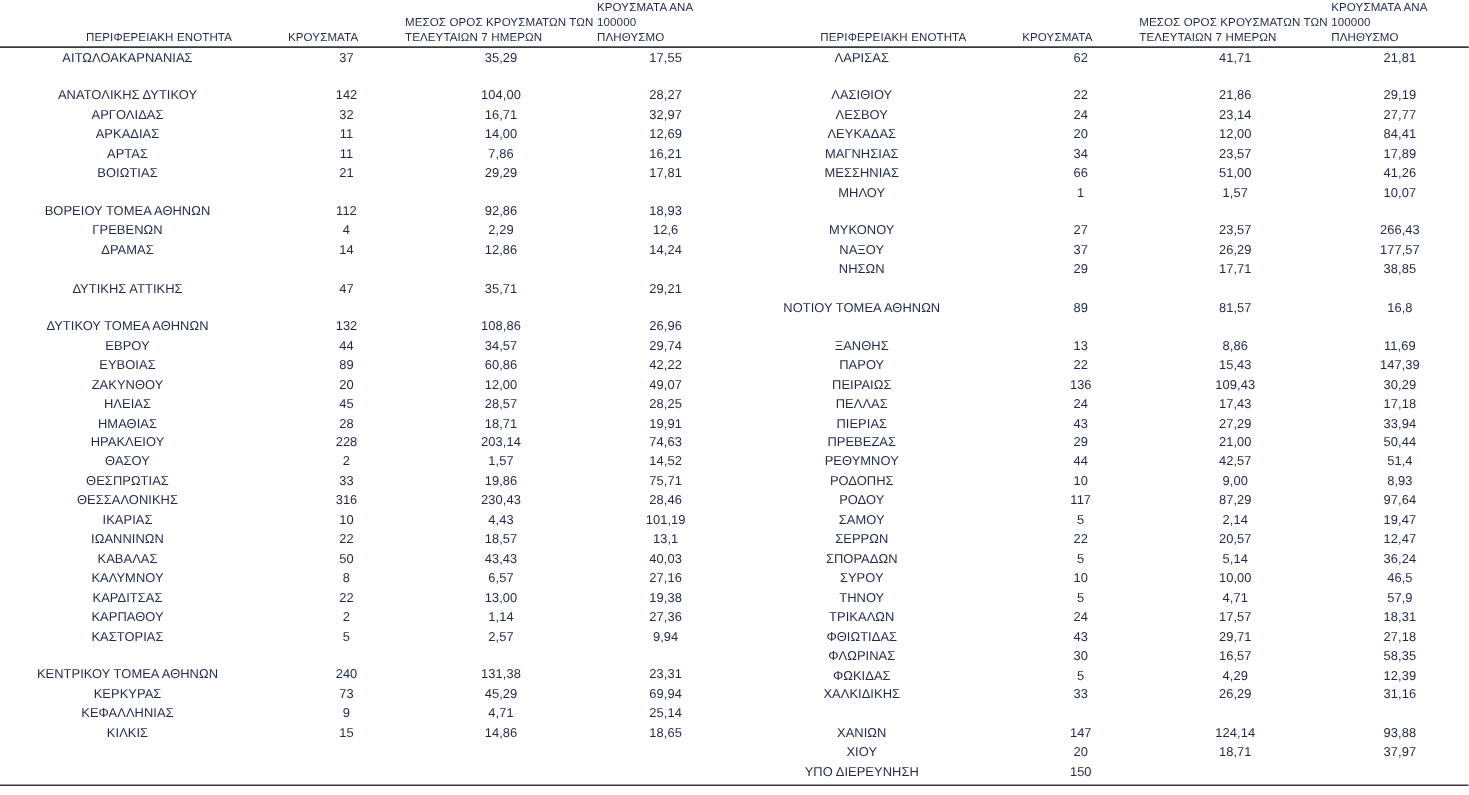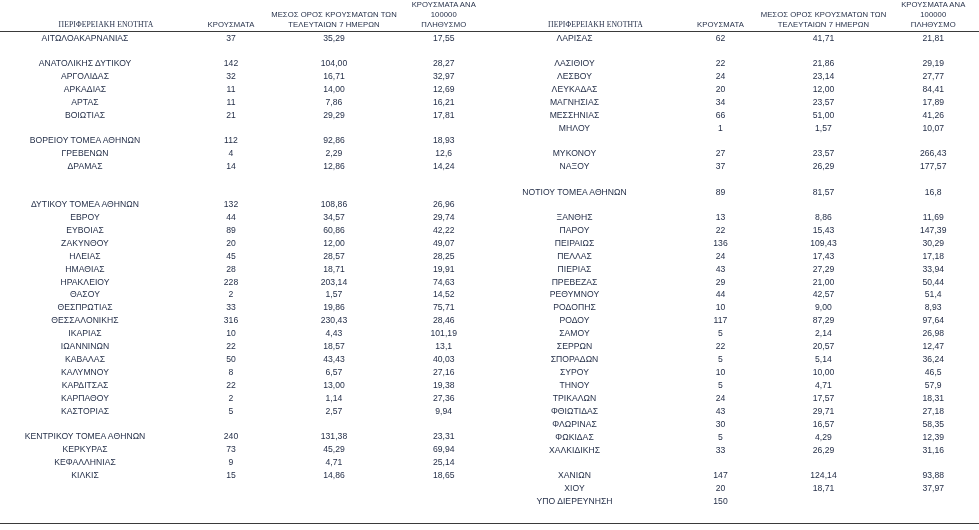--- a/index.html
+++ b/index.html
@@ -43,24 +43,24 @@
 
   thead th {
     font-weight: normal;
     font-size: 7.7px;
     padding: 0 0 1px 0;
     vertical-align: bottom;
     line-height: 1.28;
     letter-spacing: 0.08px;
     color: #1f2a44;
   }
-  thead th.h-name { text-align: center; padding-left: 20px; font-family: Liberation Serif, serif; }
+  thead th.h-name { text-align: center; padding-left: 20px; }
   thead th.h-cases,
   thead th.h-avg,
-  thead th.h-per { text-align: center; }
+  thead th.h-per { text-align: left; }
 
   thead tr.head-row th {
     border-bottom: 1.4px solid #3a3a3a;
   }
   thead tr.head-row th.h-name,
   thead tr.head-row th.h-cases,
   thead tr.head-row th.h-avg,
   thead tr.head-row th.h-per {
     padding-bottom: 1.5px;
   }
@@ -187,20 +187,26 @@
               <td class="t-cases">14</td>
               <td class="t-avg">12,86</td>
               <td class="t-per">14,24</td>
             </tr>
             <tr class="spacer">
               <td>&nbsp;</td>
               <td>&nbsp;</td>
               <td>&nbsp;</td>
               <td>&nbsp;</td>
             </tr>
+            <tr>
+              <td class="t-name">ΔΥΤΙΚΗΣ ΑΤΤΙΚΗΣ</td>
+              <td class="t-cases">47</td>
+              <td class="t-avg">35,71</td>
+              <td class="t-per">29,21</td>
+            </tr>
             <tr class="spacer">
               <td>&nbsp;</td>
               <td>&nbsp;</td>
               <td>&nbsp;</td>
               <td>&nbsp;</td>
             </tr>
             <tr>
               <td class="t-name">ΔΥΤΙΚΟΥ ΤΟΜΕΑ ΑΘΗΝΩΝ</td>
               <td class="t-cases">132</td>
               <td class="t-avg">108,86</td>
@@ -418,20 +424,26 @@
               <td class="t-cases">27</td>
               <td class="t-avg">23,57</td>
               <td class="t-per">266,43</td>
             </tr>
             <tr>
               <td class="t-name">ΝΑΞΟΥ</td>
               <td class="t-cases">37</td>
               <td class="t-avg">26,29</td>
               <td class="t-per">177,57</td>
             </tr>
+            <tr>
+              <td class="t-name">ΝΗΣΩΝ</td>
+              <td class="t-cases">29</td>
+              <td class="t-avg">17,71</td>
+              <td class="t-per">38,85</td>
+            </tr>
             <tr class="spacer">
               <td>&nbsp;</td>
               <td>&nbsp;</td>
               <td>&nbsp;</td>
               <td>&nbsp;</td>
             </tr>
             <tr>
               <td class="t-name">ΝΟΤΙΟΥ ΤΟΜΕΑ ΑΘΗΝΩΝ</td>
               <td class="t-cases">89</td>
               <td class="t-avg">81,57</td>
@@ -494,21 +506,21 @@
             <tr>
               <td class="t-name">ΡΟΔΟΥ</td>
               <td class="t-cases">117</td>
               <td class="t-avg">87,29</td>
               <td class="t-per">97,64</td>
             </tr>
             <tr>
               <td class="t-name">ΣΑΜΟΥ</td>
               <td class="t-cases">5</td>
               <td class="t-avg">2,14</td>
-              <td class="t-per">26,98</td>
+              <td class="t-per">19,47</td>
             </tr>
             <tr>
               <td class="t-name">ΣΕΡΡΩΝ</td>
               <td class="t-cases">22</td>
               <td class="t-avg">20,57</td>
               <td class="t-per">12,47</td>
             </tr>
             <tr>
               <td class="t-name">ΣΠΟΡΑΔΩΝ</td>
               <td class="t-cases">5</td>

